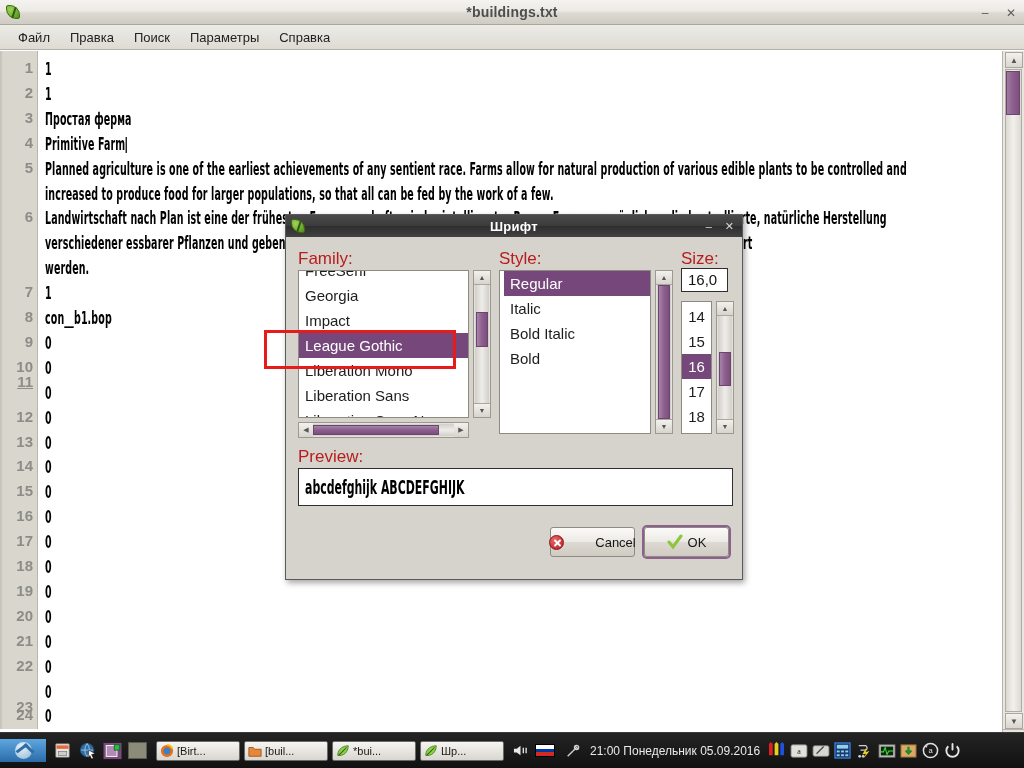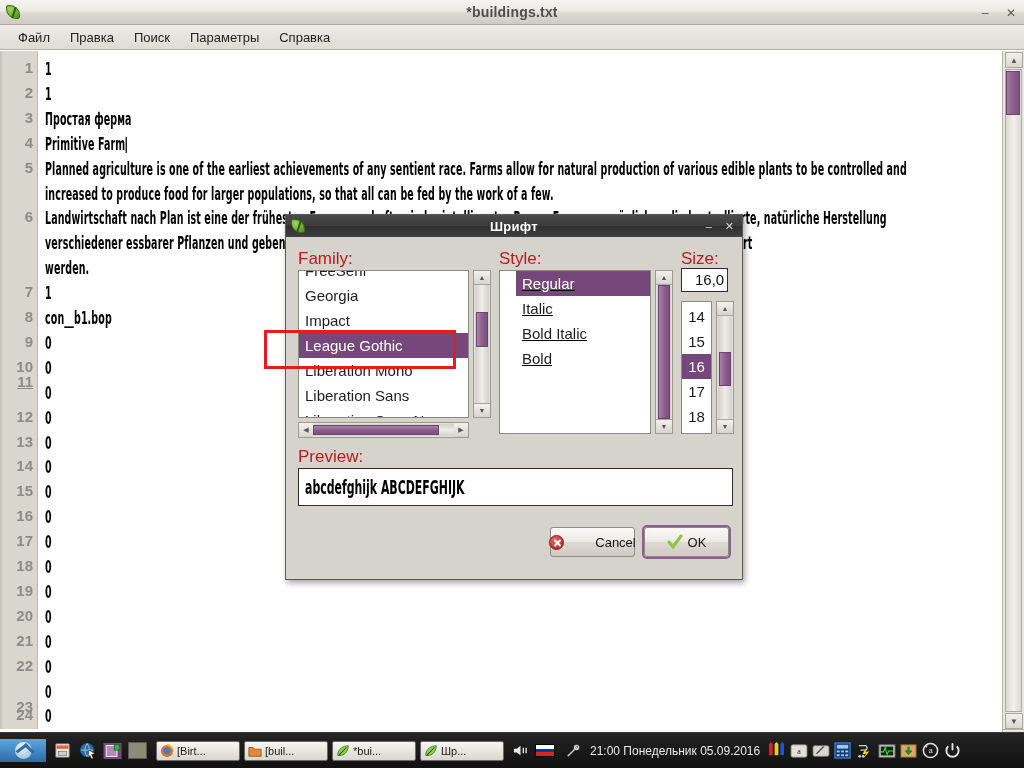--- a/index.html
+++ b/index.html
@@ -213,21 +213,21 @@
   }
   .sb-ar-h {
     position:absolute; top:0; bottom:0; width:14px;
     background: linear-gradient(to bottom,#f3f1ed,#d7d4cd);
     display:flex; align-items:center; justify-content:center;
     font-size:7px; color:#555;
   }
 
   .size-entry {
     position:absolute; background:#fff; border:1px solid #2f2f2f;
-    font-size:15px; color:#111; padding:2px 13px;
+    font-size:15px; color:#111; padding:2px 6px;
   }
   .size-list {
     position:absolute; background:#fff; border:1px solid #8d8a82; overflow:hidden;
   }
   .srow {
     height:25px; line-height:25px; text-align:center;
     font-size:15px; color:#1d1d1d;
   }
   .srow.sel { background:#75477a; color:#fff; }
 
@@ -449,21 +449,21 @@
       </div>
       <div class="sb-h" style="left:12px; top:185px; width:171px;">
         <div class="trough3"></div>
         <div class="thumb3" style="left:14px; width:126px;"></div>
         <div class="sb-ar-h" style="left:0">◀</div>
         <div class="sb-ar-h" style="right:0">▶</div>
       </div>
 
       <div class="fld-label" style="left:213px; top:12px;">Style:</div>
       <div class="listbox" style="left:213px; top:33px; width:152px; height:164px;" id="style-list">
-          <div style="position: absolute; left: 16px; right: 0px; top: 0px; text-decoration: underline;">
+          <div style="position: absolute; left: 4px; right: 0px; top: 0px;">
             <div class="lrow sel">Regular</div>
             <div class="lrow">Italic</div>
             <div class="lrow">Bold Italic</div>
             <div class="lrow">Bold</div>
           </div>
         </div>
       <div class="sb-v" style="left:369px; top:33px; width:18px; height:164px;">
         <div class="sb-ar" style="top:0">▲</div>
         <div class="trough2"></div>
         <div class="thumb2" style="top:14px; bottom:14px;"></div>

